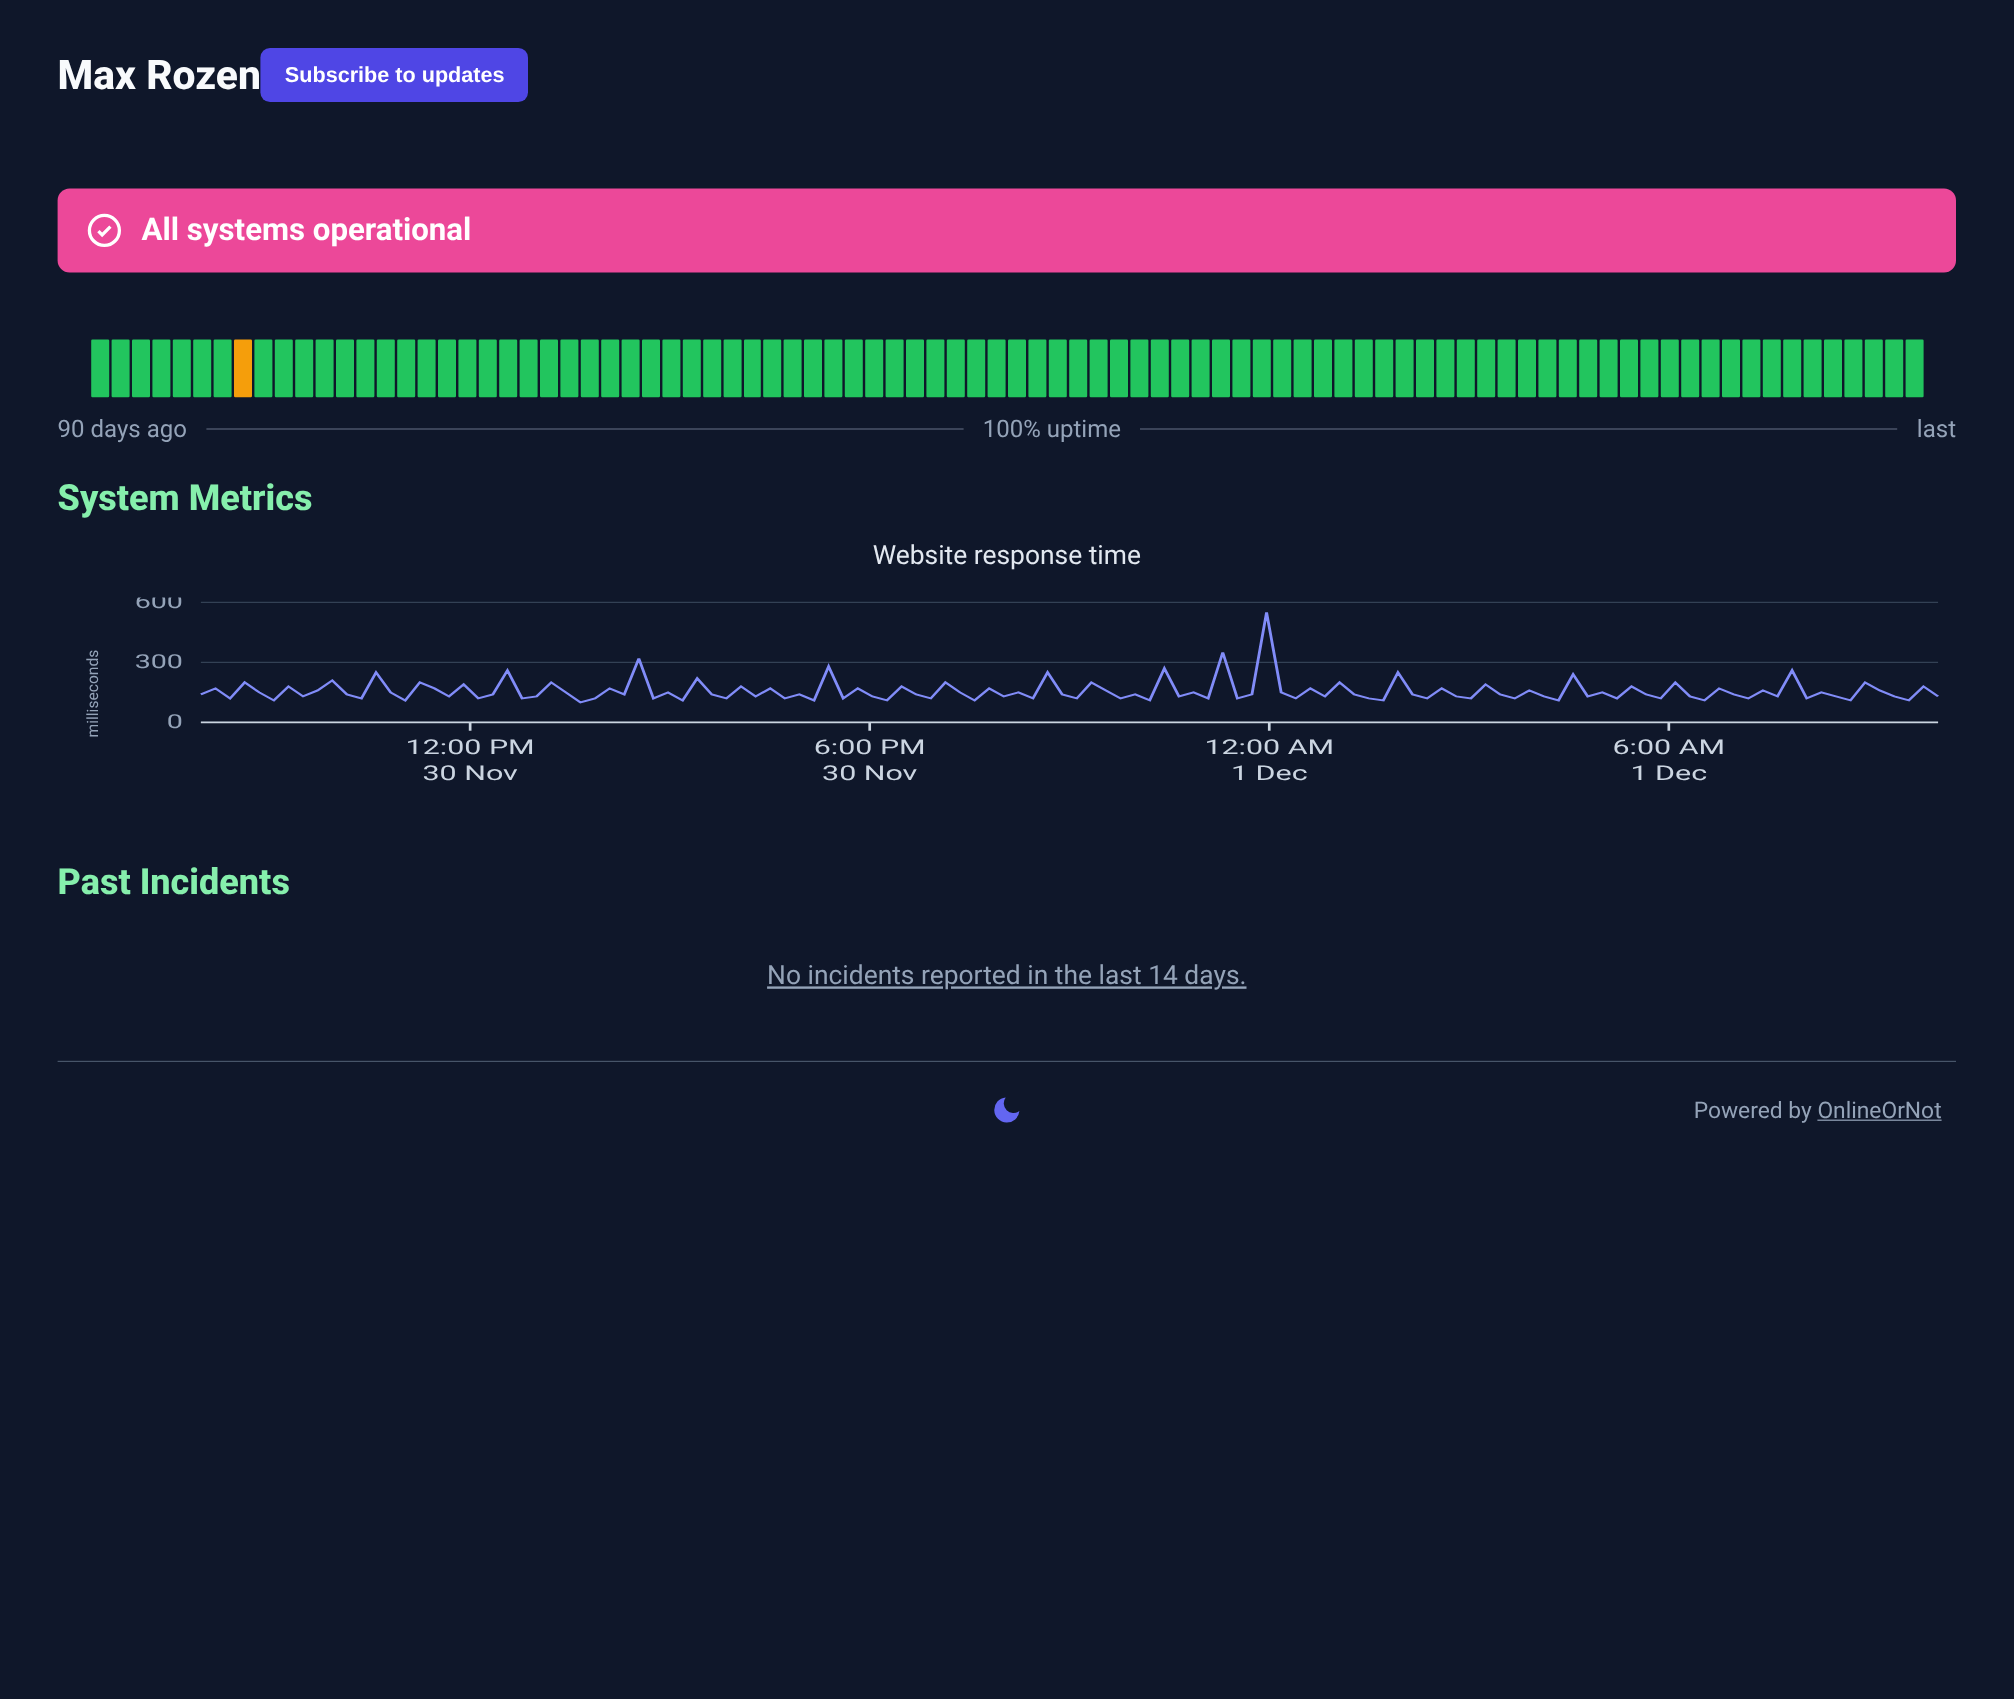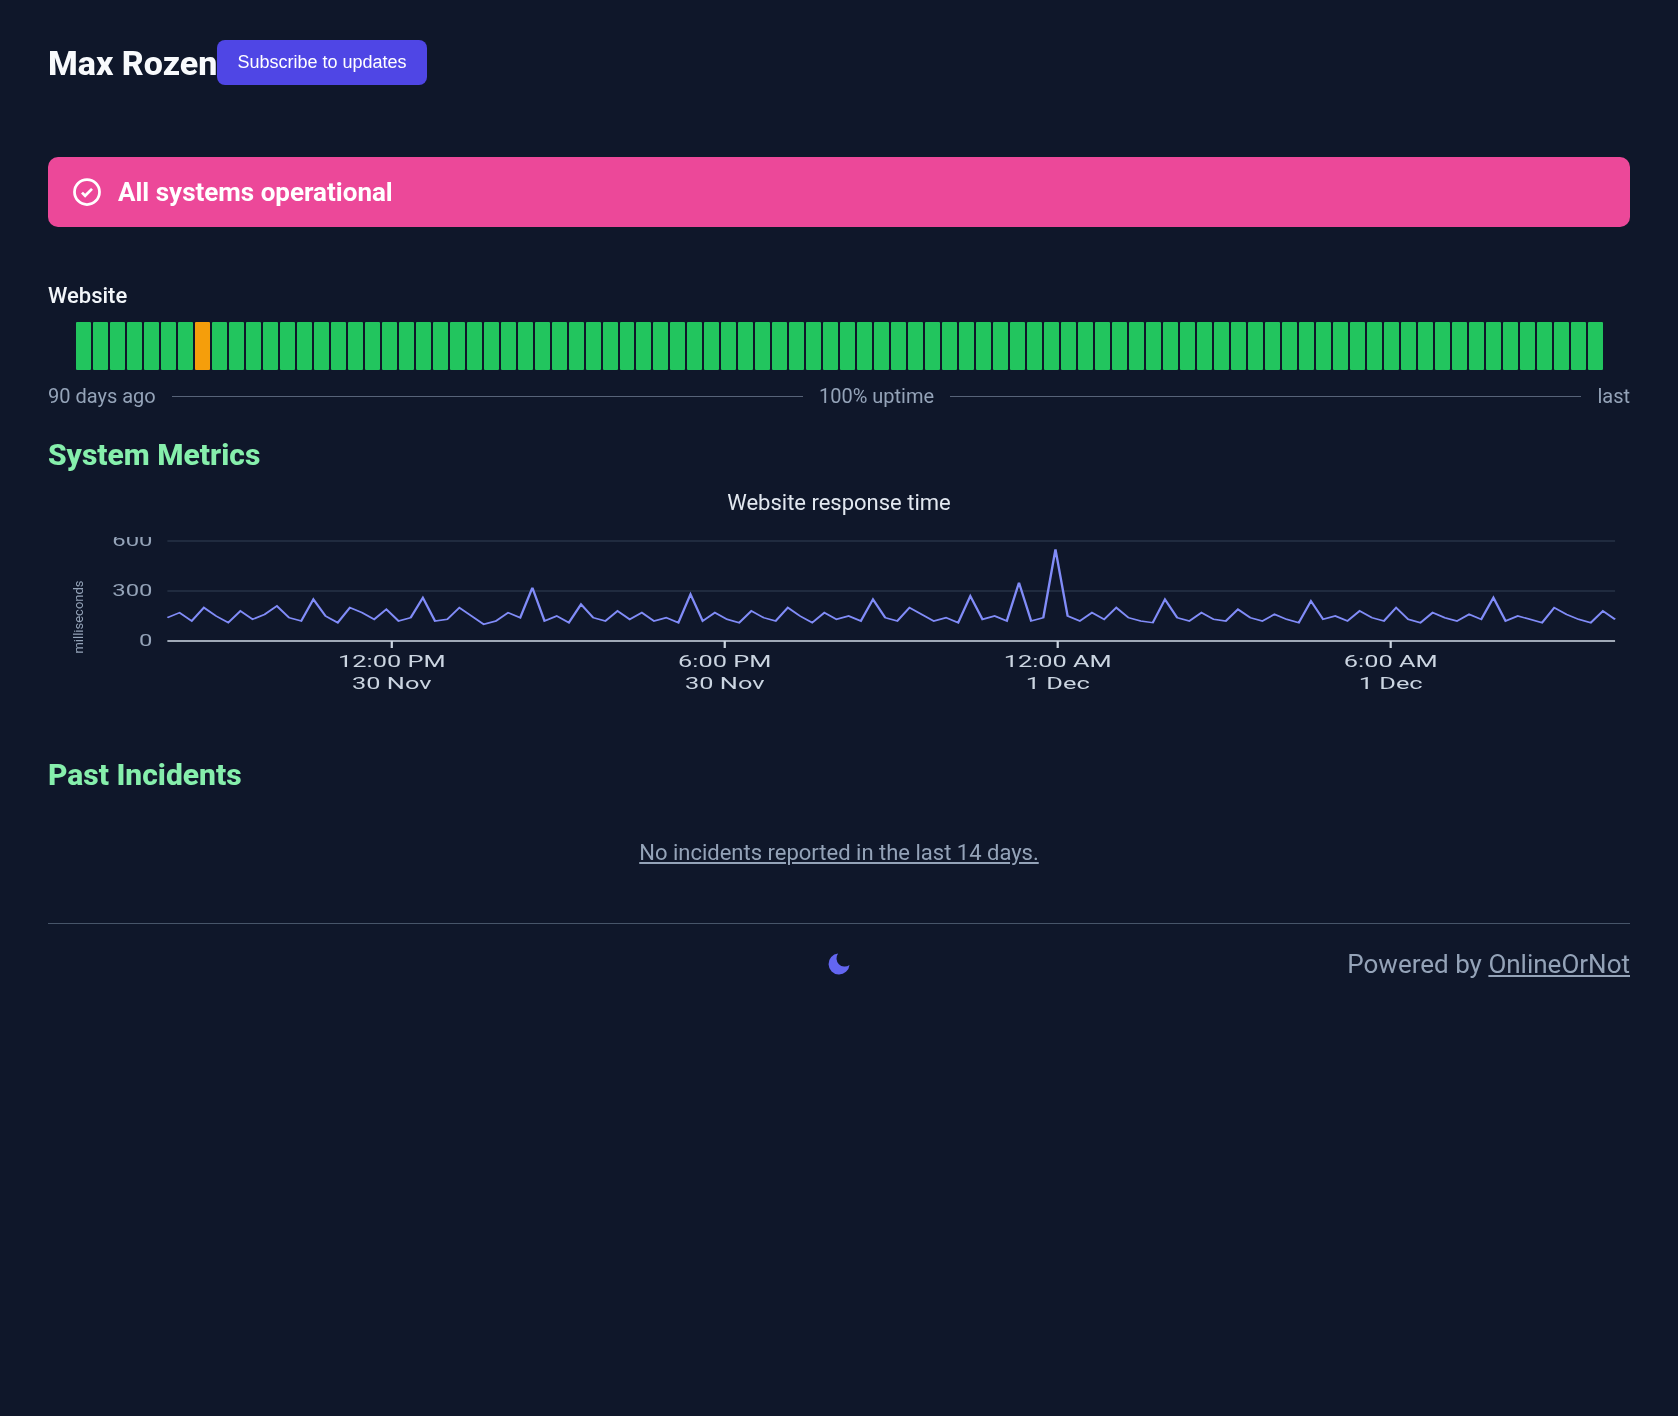--- a/index.html
+++ b/index.html
@@ -19,21 +19,21 @@
     font-weight: 800;
     color: #f8fafc;
   }
   .subscribe-btn {
     background: #4f46e5;
     color: #fff;
     border: none;
     border-radius: 8px;
     padding: 12px 20px;
     font-size: 18px;
-    font-weight: 400;
+    font-weight: 700;
     cursor: pointer;
   }
   .status-banner {
     background: #ec4899;
     border-radius: 10px;
     padding: 20px 24px;
     display: flex;
     align-items: center;
     gap: 16px;
     margin-bottom: 56px;
@@ -123,44 +123,43 @@
   }
   .footer {
     display: flex;
     align-items: center;
     justify-content: center;
     position: relative;
   }
   .moon-icon { width: 28px; height: 28px; color: #6366f1; cursor: pointer; }
   .powered {
     position: absolute;
-    right: 0;
-    color: #94a3b8;
-    font-size: 26px;
+    right: 12px;
+    color: #94a3b8;
+    font-size: 19px;
   }
   .powered a { color: #94a3b8; text-decoration: underline; cursor: pointer; }
 </style>
 </head>
 <body>
 
 <div class="header">
   <h1 class="page-title">Max Rozen</h1>
   <button class="subscribe-btn">Subscribe to updates</button>
 </div>
 
 <div class="status-banner">
   <svg class="check-icon" viewBox="0 0 24 24" fill="none" stroke="#fff" stroke-width="2.2">
     <circle cx="12" cy="12" r="10"></circle>
     <path d="M8 12.5l2.5 2.5L16 9.5"></path>
   </svg>
   <div class="status-text">All systems operational</div>
 </div>
 
 <div>
-  <div class="service-name">Website</div>
   <div class="uptime-bars" id="uptime-bars">
       <div class="uptime-bar ok"></div>
       <div class="uptime-bar ok"></div>
       <div class="uptime-bar ok"></div>
       <div class="uptime-bar ok"></div>
       <div class="uptime-bar ok"></div>
       <div class="uptime-bar ok"></div>
       <div class="uptime-bar ok"></div>
       <div class="uptime-bar warn"></div>
       <div class="uptime-bar ok"></div>

